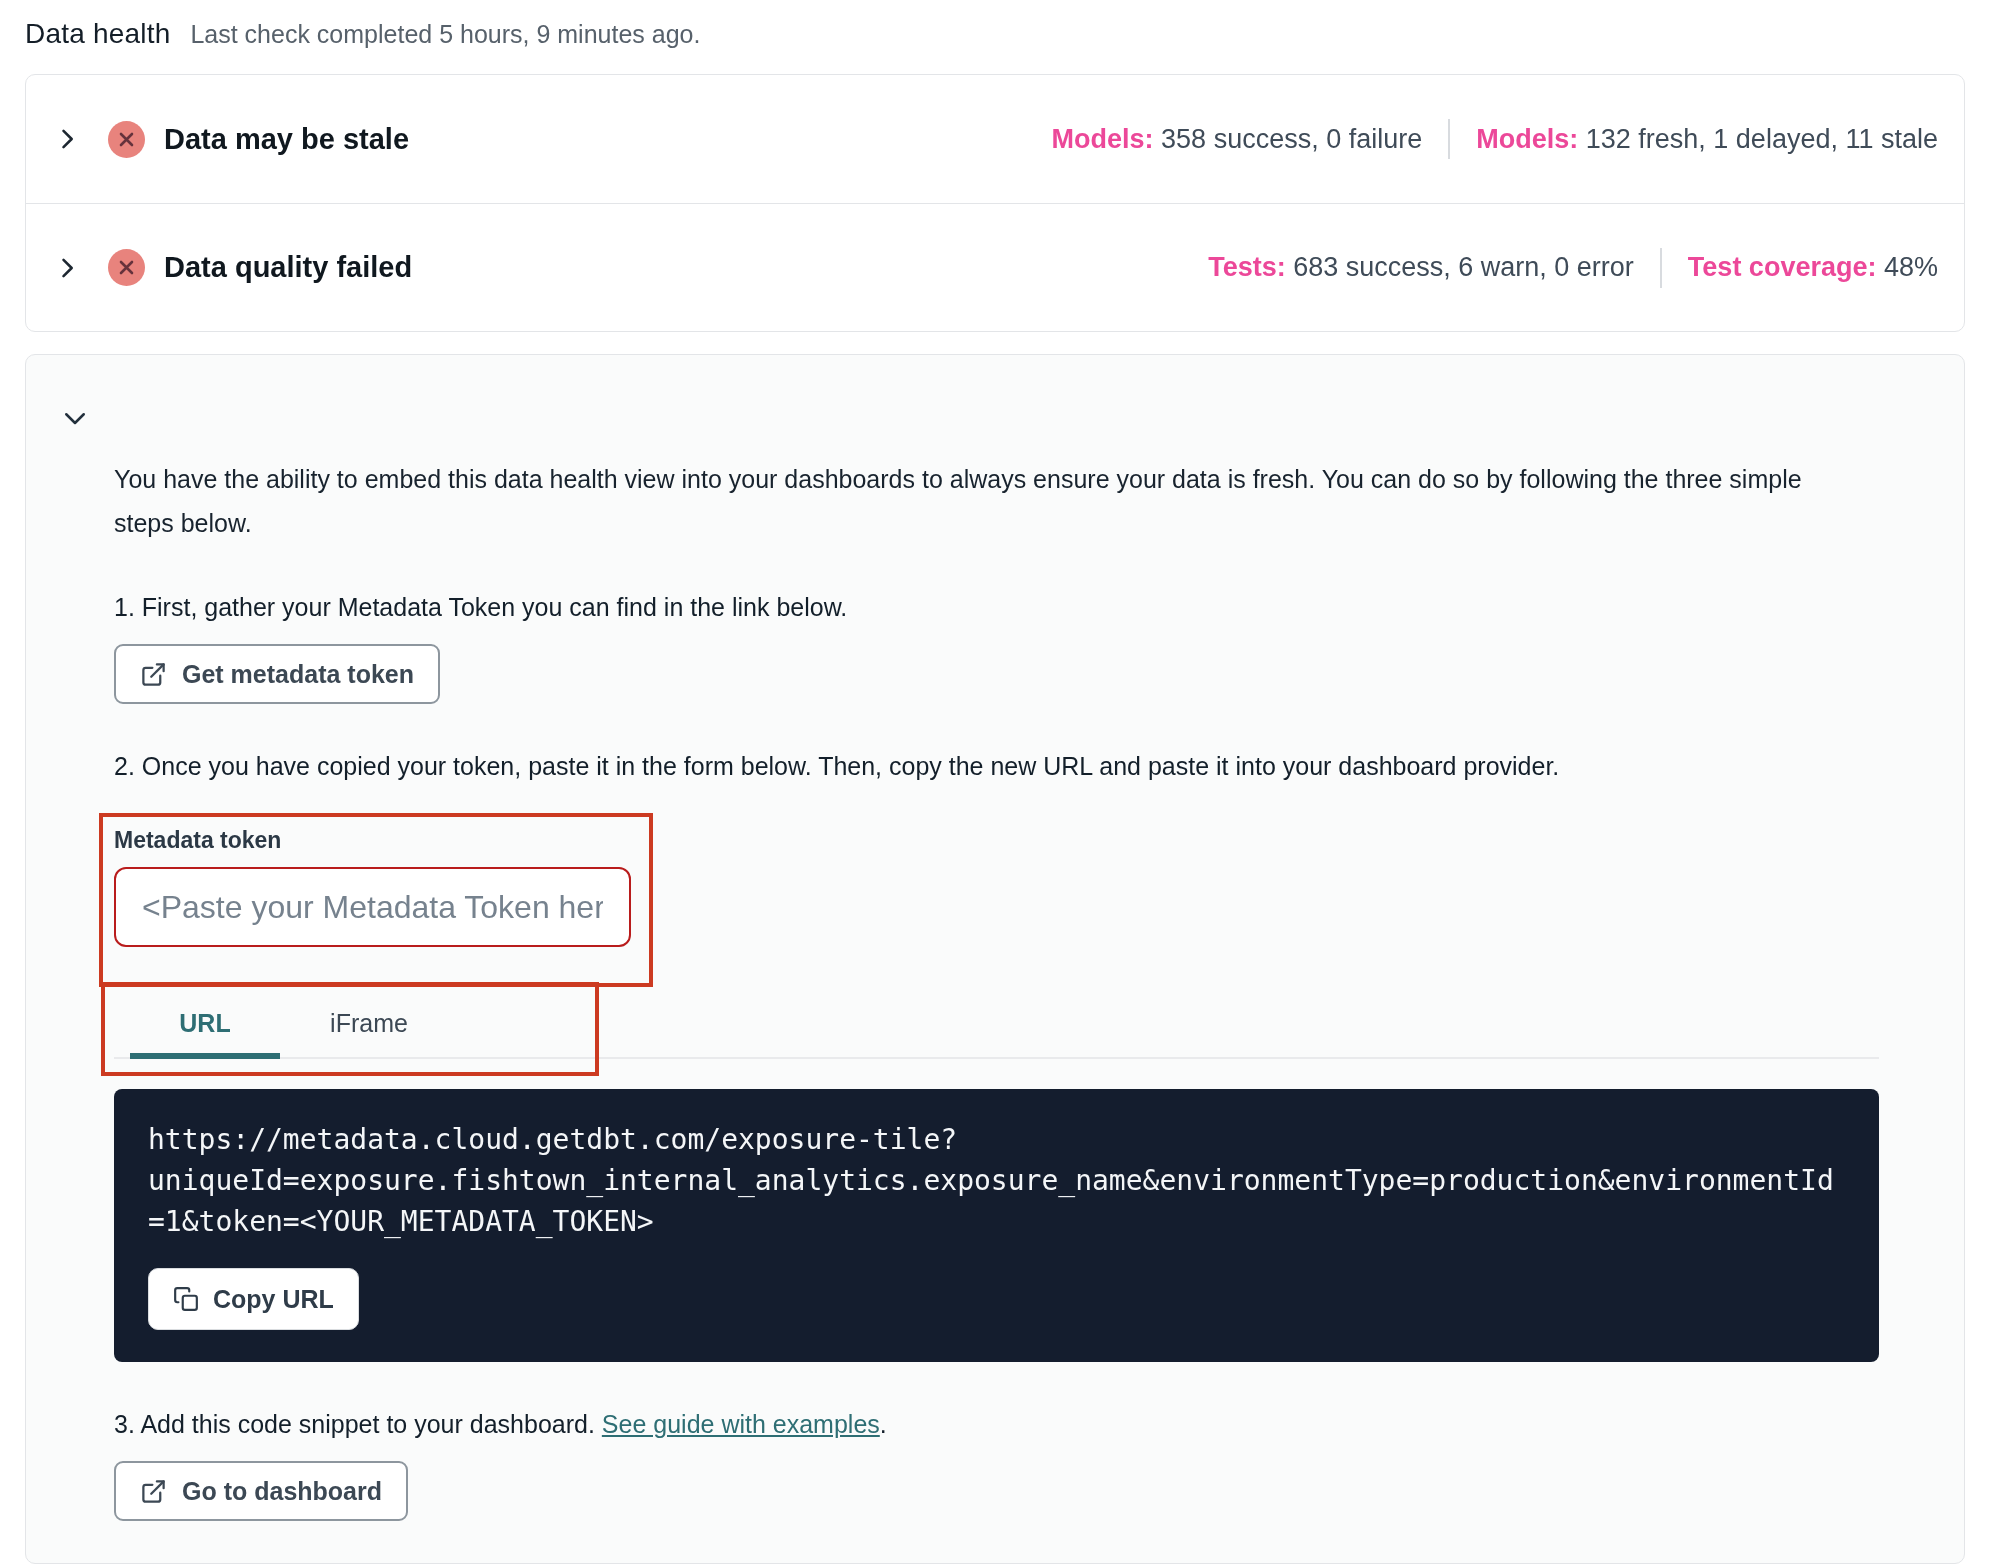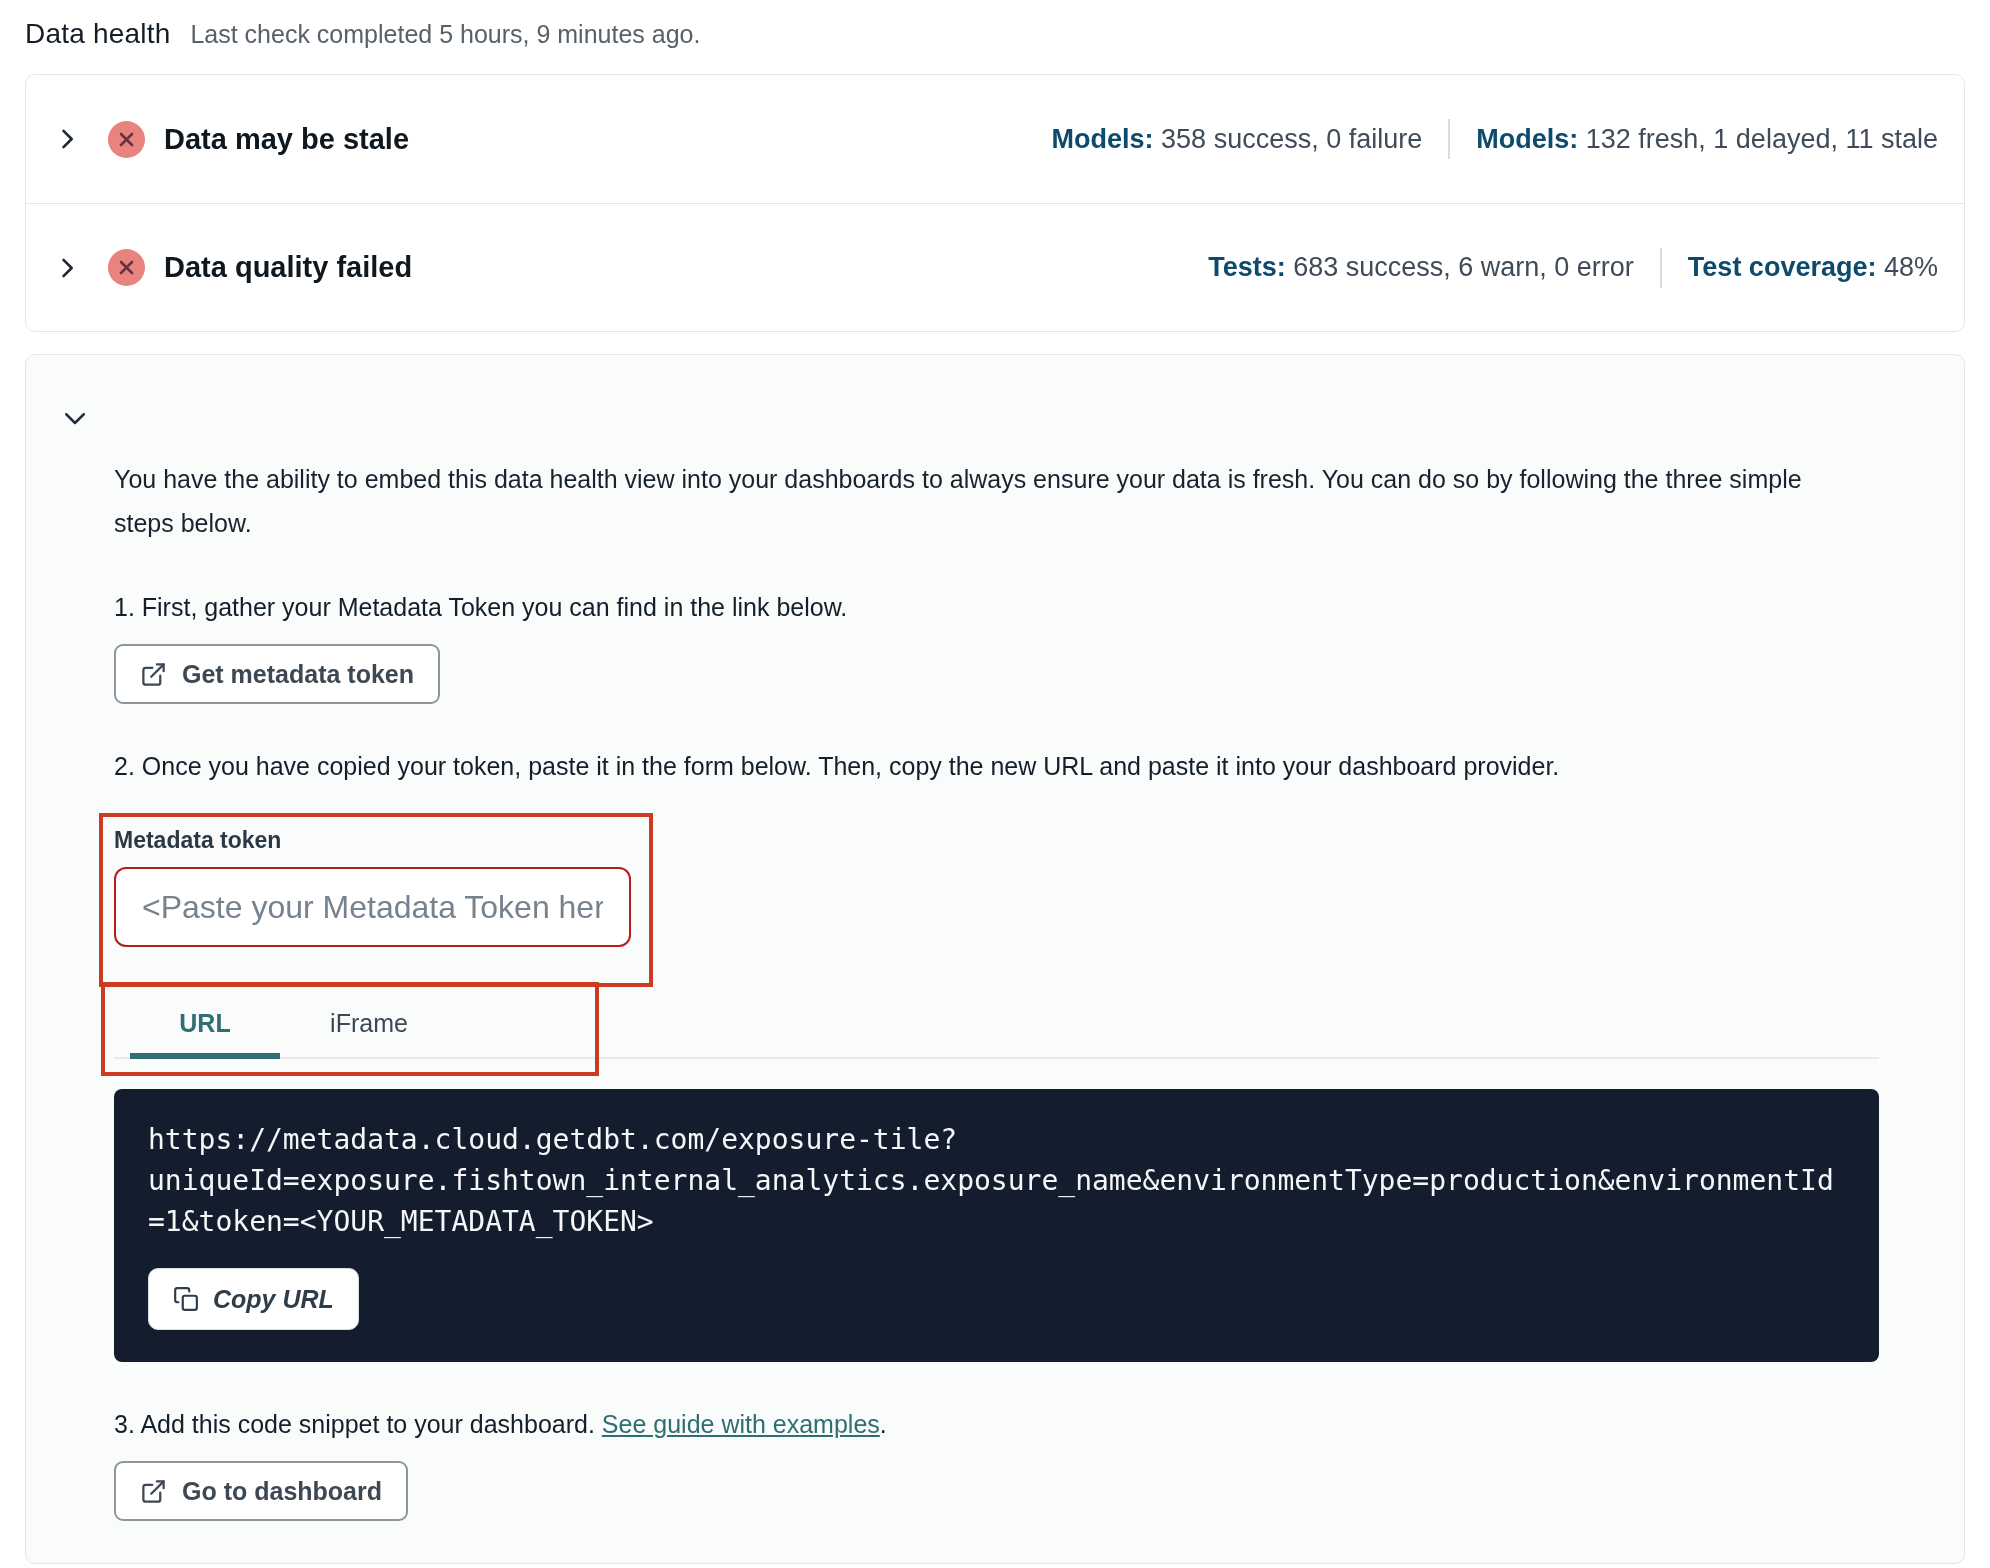--- a/index.html
+++ b/index.html
@@ -26,21 +26,21 @@
     height: 128px; display: flex; 
     justify-content: space-between; padding: 0 26px;
   }
   .status-row + .status-row { border-top: 1px solid #e3e5e8; }
   .row-left { display: flex; align-items: center; }
   .chev-btn { width: 30px; height: 30px; display: flex; align-items: center; justify-content: center;
     color: #1d2731; cursor: pointer; background: none; border: none; }
   .err-badge { margin-left: 26px; width: 37px; height: 37px; display: block; }
   .row-title { margin-left: 19px; font-size: 29px; font-weight: 700; color: #10181f; }
   .row-right { display: flex; align-items: center; font-size: 27px; color: #3f4b58; }
-  .stat b { font-weight: 700; color: #0c4a6e; }
+  .stat b { font-weight: 700; color: #ec4899; }
   .vsep { width: 2px; height: 40px; background: #d8dbdf; margin: 0 26px; }
 
   
   .embed-card {
     margin-top: 22px; background: #fafbfb;
     border: 1px solid #e3e5e8; border-radius: 10px;
     padding: 48px 85px 42px 88px;
   }
   .embed-header { display: flex; align-items: center; gap: 22px; margin-left: -54px; }
   .embed-title { font-size: 29px; font-weight: 700; color: #10181f; }
@@ -88,21 +88,21 @@
   }
   .code-text {
     font-family: "DejaVu Sans Mono", monospace; font-size: 28px;
     line-height: 41px; color: #f4f6f8;
     overflow-wrap: break-word; word-break: break-word; white-space: normal;
   }
   .copy-btn {
     margin-top: 26px; display: inline-flex; align-items: center; gap: 14px;
     background: #fff; border: 1px solid #d9dcdf; border-radius: 10px;
     height: 62px; padding: 0 24px; font-family: "Liberation Sans", sans-serif;
-    font-size: 25px; font-weight: 700; color: #2f3c49; cursor: pointer; font-style: italic;
+    font-size: 25px; font-weight: 700; color: #2f3c49; cursor: pointer;
   }
 
   
   .guide-link { color: #2e6e74; text-decoration: underline; cursor: pointer; }
 </style>
 </head>
 <body>
 
 <div class="page-header">
   <div class="page-title">Data health</div>

